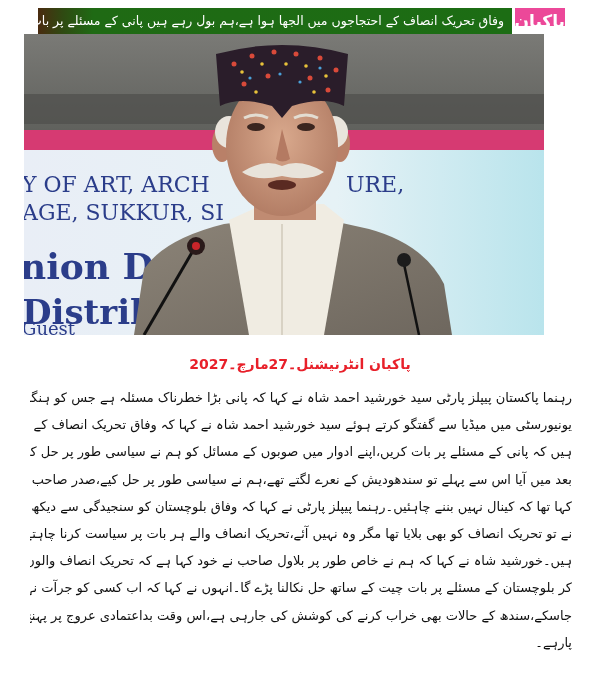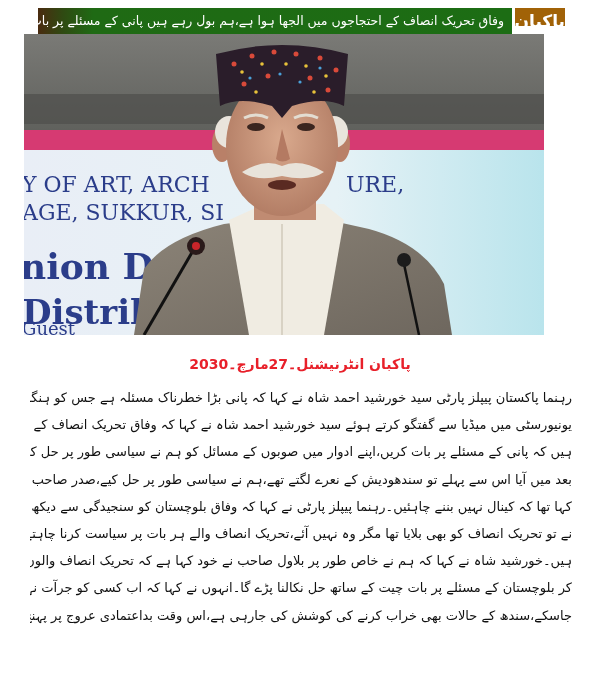--- a/index.html
+++ b/index.html
@@ -14,21 +14,21 @@
     }
     .banner-headline {
       flex: 1 1 auto; height: 26px;
       background: linear-gradient(90deg, #4a2b10 0px, #2f4a12 25px, #1f6a14 55px, #1c6d14 100%);
       color: #ffffff; direction: rtl; text-align: right;
       font-size: 12.5px; line-height: 26px; padding: 0 8px 0 6px;
       white-space: nowrap; overflow: hidden; box-sizing: border-box;
     }
     .banner-divider { width: 3px; height: 26px; background: #ffffff; }
     .banner-logo {
-      width: 62px; height: 18px; background: #a16207; color: #ffffff;
+      width: 62px; height: 18px; background: #ec4899; color: #ffffff;
       font-weight: bold; font-size: 17px; line-height: 26px; text-align: center;
       direction: rtl;
     }
     
     .photo {
       position: absolute; left: 24px; top: 34px; width: 520px; height: 301px;
       overflow: hidden; background: #6b6f70;
     }
     .photo svg { display: block; width: 520px; height: 301px; }
     .screen-text { font-family: "DejaVu Serif", serif; fill: #2b3d8a; }
@@ -151,25 +151,26 @@
     <line x1="170" y1="215" x2="120" y2="301" stroke="#111" stroke-width="3"></line>
     <circle cx="172" cy="212" r="9" fill="#2a1a1a"></circle>
     <circle cx="172" cy="212" r="4" fill="#c8252a"></circle>
     <line x1="380" y1="230" x2="395" y2="301" stroke="#111" stroke-width="2.5"></line>
     <circle cx="380" cy="226" r="7" fill="#1c1c1c"></circle>
 
     <text class="screen-text" x="-2" y="301" font-size="18" fill="#3a3f6a">Guest</text>
   </svg>
 </div>
 
-<div class="dateline">پاکبان انٹرنیشنل۔27مارچ۔2030</div>
+<div class="dateline">پاکبان انٹرنیشنل۔27مارچ۔2027</div>
 
 <div class="article">
   <div class="article-line">رہنما پاکستان پیپلز پارٹی سید خورشید احمد شاہ نے کہا کہ پانی بڑا خطرناک مسئلہ ہے جس کو ہنگامی بنیادوں پر حل کرنا ضروری ہے۔اروڑ</div>
   <div class="article-line">یونیورسٹی میں میڈیا سے گفتگو کرتے ہوئے سید خورشید احمد شاہ نے کہا کہ وفاق تحریک انصاف کے احتجاجوں میں الجھا ہوا ہے،ہم بول رہے</div>
   <div class="article-line">ہیں کہ پانی کے مسئلے پر بات کریں،اپنے ادوار میں صوبوں کے مسائل کو ہم نے سیاسی طور پر حل کیا۔خورشید شاہ نے کہا کہ بنگلادیش کا نعرہ</div>
   <div class="article-line">بعد میں آیا اس سے پہلے تو سندھودیش کے نعرے لگتے تھے،ہم نے سیاسی طور پر حل کیے،صدر صاحب نے اپنی پہلی تقریر میں ہی واضع طور پر</div>
   <div class="article-line">کہا تھا کہ کینال نہیں بننے چاہئیں۔رہنما پیپلز پارٹی نے کہا کہ وفاق بلوچستان کو سنجیدگی سے دیکھ رہا ہے،ہم نے بریفنگ بھی مانگی تھی،ہم</div>
   <div class="article-line">نے تو تحریک انصاف کو بھی بلایا تھا مگر وہ نہیں آئے،تحریک انصاف والے ہر بات پر سیاست کرنا چاہتے ہیں بلکہ منافقت کرنا چاہتے</div>
   <div class="article-line">ہیں۔خورشید شاہ نے کہا کہ ہم نے خاص طور پر بلاول صاحب نے خود کہا ہے کہ تحریک انصاف والوں کو وہ لے آئیں گے،ہم سب کو مل بیٹھ</div>
   <div class="article-line">کر بلوچستان کے مسئلے پر بات چیت کے ساتھ حل نکالنا پڑے گا۔انہوں نے کہا کہ اب کسی کو جرآت نہیں کہ کوئٹہ یا ڈیرہ اسماعیل خان یا بنوں</div>
   <div class="article-line">جاسکے،سندھ کے حالات بھی خراب کرنے کی کوشش کی جارہی ہے،اس وقت بداعتمادی عروج پر پہنچ چکی ہے اس وجہ سے حالات صحیح نہیں ہو</div>
+  <div class="article-line last">پارہے۔</div>
 </div>
 
 </body></html>

